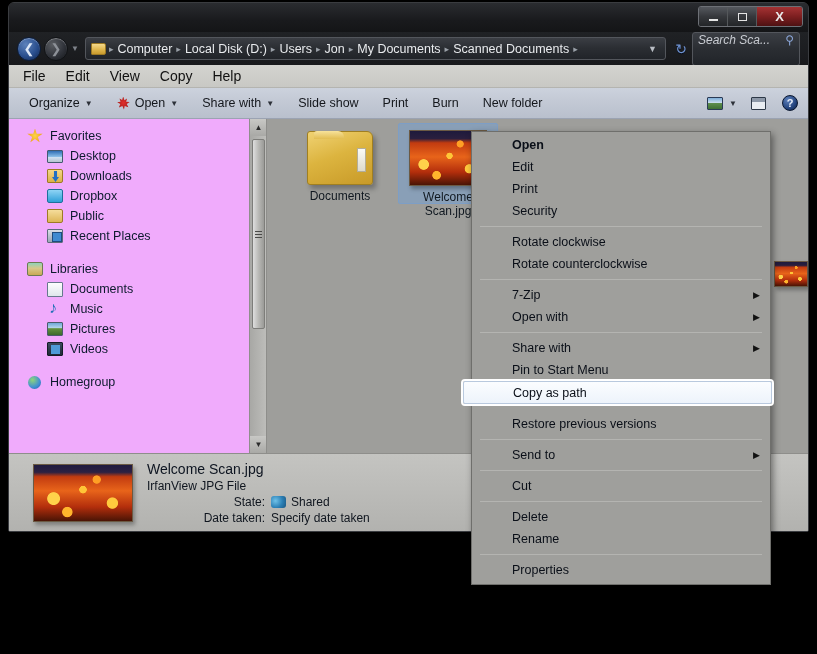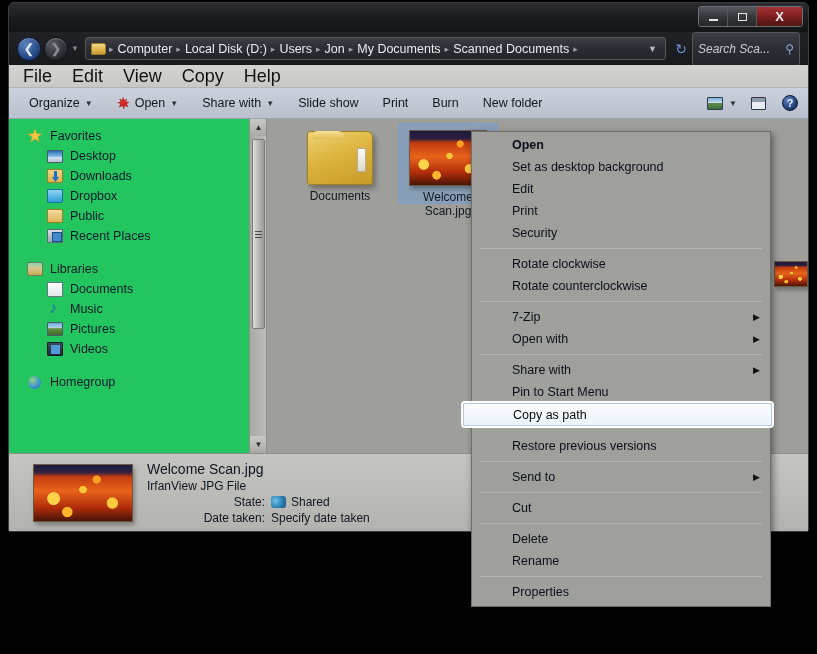--- a/index.html
+++ b/index.html
@@ -71,33 +71,33 @@
   }
   .crumb { color: #e9ebee; font-size: 12.5px; padding: 0 3px; white-space: nowrap; }
   .sep { color: #9aa0a8; font-size: 9px; padding: 0 1px; }
   .crumbdrop { color: #b9bdc4; font-size: 9px; margin-left: auto; padding: 0 6px 0 4px; }
   .refresh { color:#7094d4; font-size:14px; width:22px; text-align:center; flex:0 0 auto;
              text-shadow: 0 1px 0 #08101f; }
   .searchbox {
     width: 108px; height: 34px; margin-right: 8px;
     background: linear-gradient(180deg,#3b3e44 0%, #2b2e33 48%, #212429 100%);
     border: 1px solid #53565c; border-radius: 3px;
-    display: flex; align-items: center; padding: 0 5px;
+    display: flex; align-items: flex-start; padding: 0 5px;
   }
   .searchbox .ph { flex:1; color: #c9ccd2; font-size: 12px; font-style: italic; white-space: nowrap; }
   .searchbox .mag { color:#8ba6d8; font-size:12px; }
 
   
   .menubar {
     position: absolute; left: 0; top: 62px; width: 100%; height: 23px;
     background: linear-gradient(180deg,#d3d3cf 0%, #c8c8c4 100%);
     display: flex; align-items: center; padding-left: 14px;
     border-bottom: 1px solid #b4b4b0;
   }
-  .menubar span { font-size: 18px; color: #111; margin-right: 20px; }
+  .menubar span { font-size: 14px; color: #111; margin-right: 20px; }
 
   
   .toolbar {
     position: absolute; left: 0; top: 85px; width: 100%; height: 31px;
     background: linear-gradient(180deg,#ccd2dd 0%, #c2c8d4 50%, #b9c0cd 100%);
     display: flex; align-items: center; padding-left: 20px;
     border-bottom: 1px solid #9ba3b2;
   }
   .tbitem { display: flex; align-items: center; font-size: 12.5px; color: #14171c; margin-right: 24px; white-space: nowrap; }
   .tbcaret { font-size: 8px; margin-left: 5px; color: #2c3038; }
@@ -114,21 +114,21 @@
               background: radial-gradient(circle at 35% 30%, #5f82bc 0%, #24447e 60%, #0d1f41 100%);
               border: 1px solid #0a1730; }
 
   
   .body {
     position: absolute; left: 0; top: 116px; right: 0; bottom: 0;
     background: #9e9e9b;
   }
   .navpane {
     position: absolute; left: 0; top: 0; width: 258px; bottom: 78px;
-    background: #22c55e; border-right: 1px solid #8e8e8b;
+    background: #f0abfc; border-right: 1px solid #8e8e8b;
     padding-top: 7px; overflow: hidden;
   }
   .navitem { display: flex; align-items: center; height: 20px; padding-left: 18px; }
   .navitem.sub { padding-left: 38px; }
   .navitem .lbl { font-size: 12.5px; color: #0d1a2e; white-space: nowrap; }
   .navgap { height: 13px; }
   .nicon { width: 16px; height: 15px; margin-right: 7px; flex: 0 0 auto; }
 
   .ic-star { background: radial-gradient(circle at 50% 45%, #fcd24a 0%, #f0a81e 60%, #c87a10 100%);
              clip-path: polygon(50% 0%,61% 35%,98% 35%,68% 57%,79% 91%,50% 70%,21% 91%,32% 57%,2% 35%,39% 35%); }
@@ -471,23 +471,20 @@
       </div>
 
     </div>
   </div>
 
   <div class="ctxmenu">
     <div class="mi bold">
       <span class="t">Open</span>
     </div>
     <div class="mi">
-      <span class="t">Set as desktop background</span>
-    </div>
-    <div class="mi">
       <span class="t">Edit</span>
     </div>
     <div class="mi">
       <span class="t">Print</span>
     </div>
     <div class="mi">
       <span class="t">Security</span>
     </div>
     <div class="msep"></div>
     <div class="mi">

